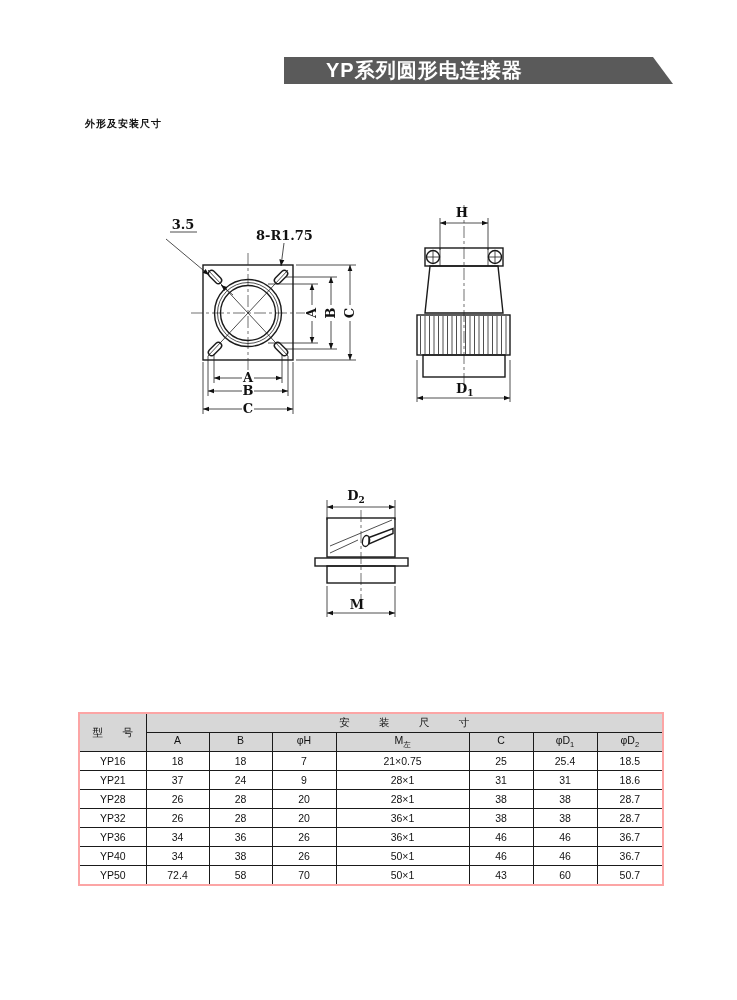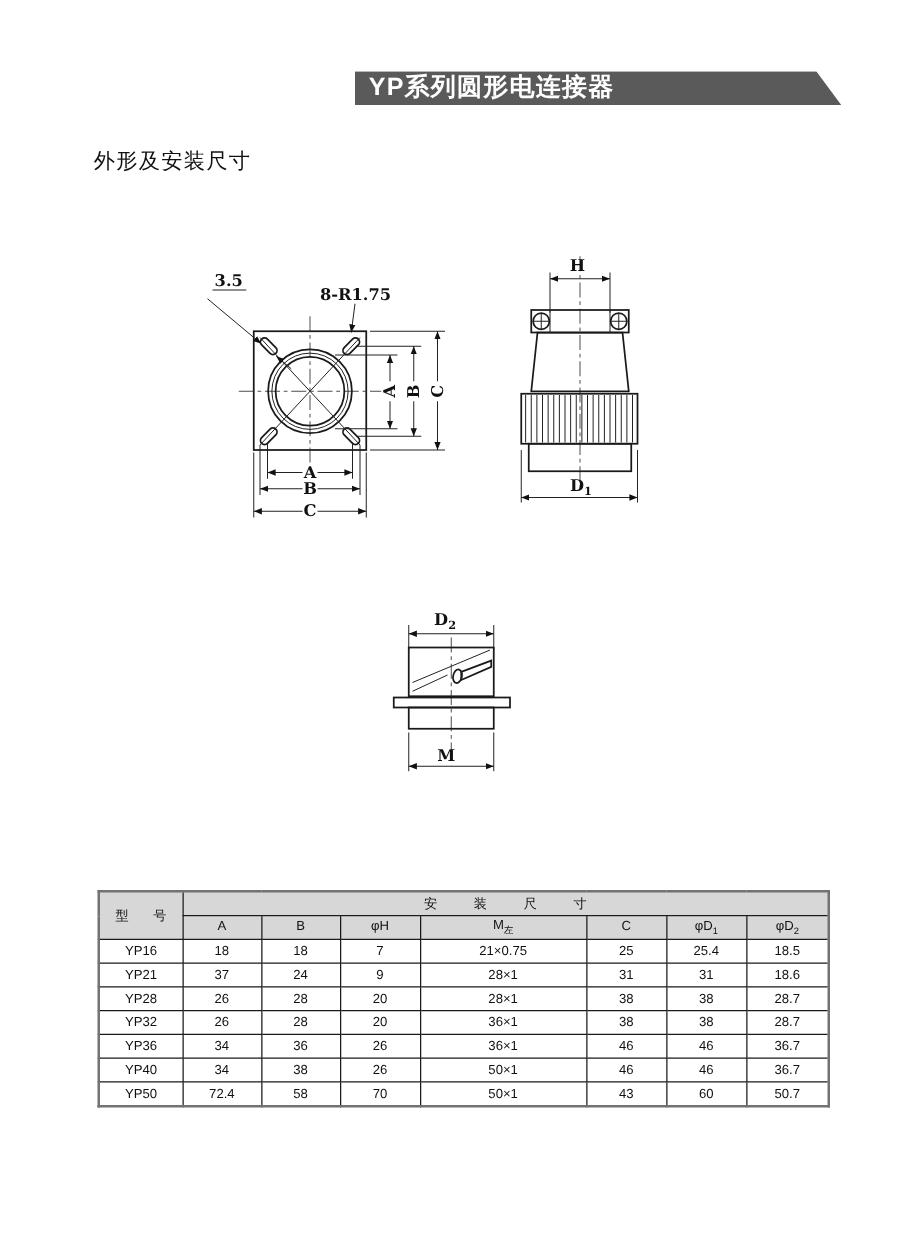--- a/index.html
+++ b/index.html
@@ -2,33 +2,33 @@
 <html><head>
 <meta charset="utf-8">
 <style>
   html,body{margin:0;padding:0;background:#ffffff;}
   .page{position:relative;width:737px;height:1000px;background:#ffffff;overflow:hidden;
         font-family:"Liberation Sans","DejaVu Sans",sans-serif;color:#111;}
   
   .banner{position:absolute;left:284px;top:57px;width:389px;height:27px;background:#5a5a5a;
           clip-path:polygon(0 0,369px 0,100% 100%,0 100%);}
   .banner span{display:block;line-height:27px;padding-left:11px;font-size:20px;font-weight:bold;
-          color:#ffffff;letter-spacing:1px;}
+          color:#ffffff;letter-spacing:1px;margin-left:31px;}
   
-  .section-title{position:absolute;left:75px;top:117px;font-size:17px;font-weight:normal;letter-spacing:1px;}
+  .section-title{position:absolute;left:85px;top:117px;font-size:10px;font-weight:bold;letter-spacing:1px;}
   
   svg{position:absolute;overflow:visible;}
   svg text{font-family:"DejaVu Serif","Liberation Serif",serif;font-weight:bold;fill:#111;}
   .obj{fill:none;stroke:#1a1a1a;stroke-width:1.4;}
   .thin{fill:none;stroke:#222;stroke-width:0.8;}
   .cline{fill:none;stroke:#333;stroke-width:0.7;stroke-dasharray:12 3 3 3;}
   .dim{fill:none;stroke:#222;stroke-width:0.8;}
   
   .dim-table{position:absolute;left:78px;top:712px;width:584px;border-collapse:collapse;
-             border:2px solid #737373;font-size:10.5px;table-layout:fixed;}
+             border:2px solid #fca5a5;font-size:10.5px;table-layout:fixed;}
   .dim-table th,.dim-table td{border:1px solid #1a1a1a;height:18px;padding:0;text-align:center;
              vertical-align:middle;font-weight:normal;}
   .dim-table thead th{background:#d7d7d7;}
   .th-group{letter-spacing:2.8em;padding-left:2.8em !important;}
   .th-model{letter-spacing:0.8em;padding-left:0.8em !important;}
   .dim-table sub{font-size:7.5px;}
 </style>
 </head>
 <body>
 

